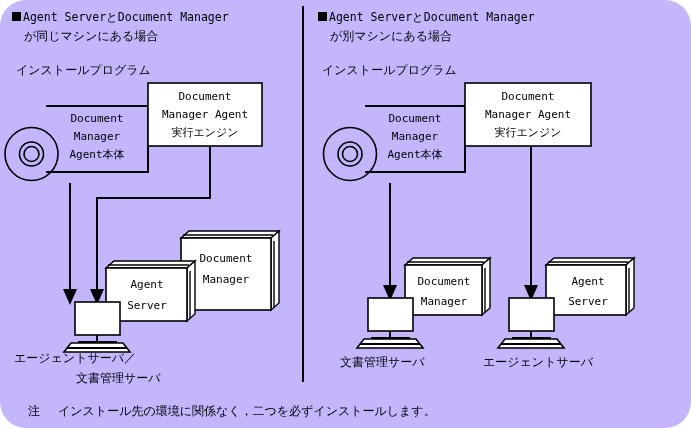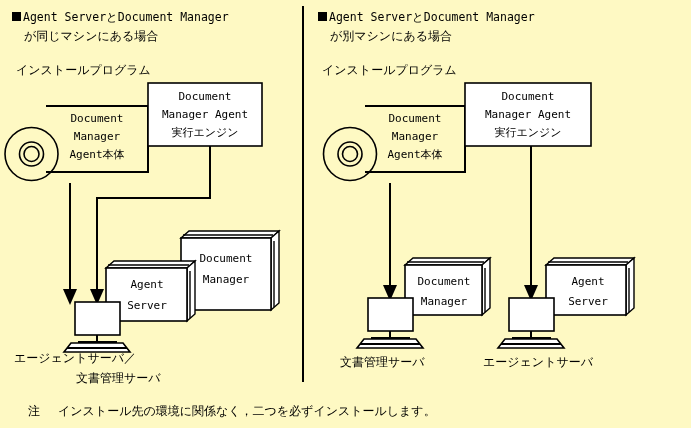--- a/index.html
+++ b/index.html
@@ -4,23 +4,24 @@
 <style>
   html, body {
     margin: 0;
     padding: 0;
     background: #ffffff;
   }
   #page {
     position: relative;
     width: 691px;
     height: 428px;
-    background: #fef9c3;
+    background: #c4b5fd;
     overflow: hidden;
     font-family: "DejaVu Sans", sans-serif;
+    border-radius: 26px;
   }
   svg.canvas {
     position: absolute;
     left: 0;
     top: 0;
     width: 691px;
     height: 428px;
   }
   .ln {
     stroke: #000000;

